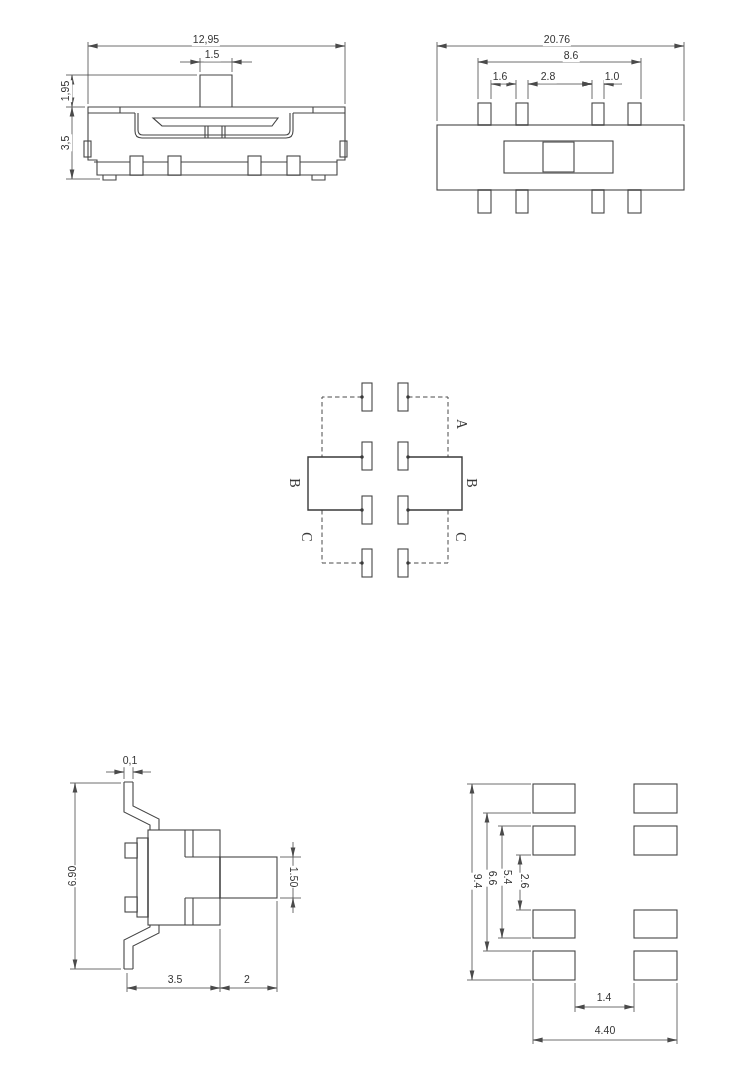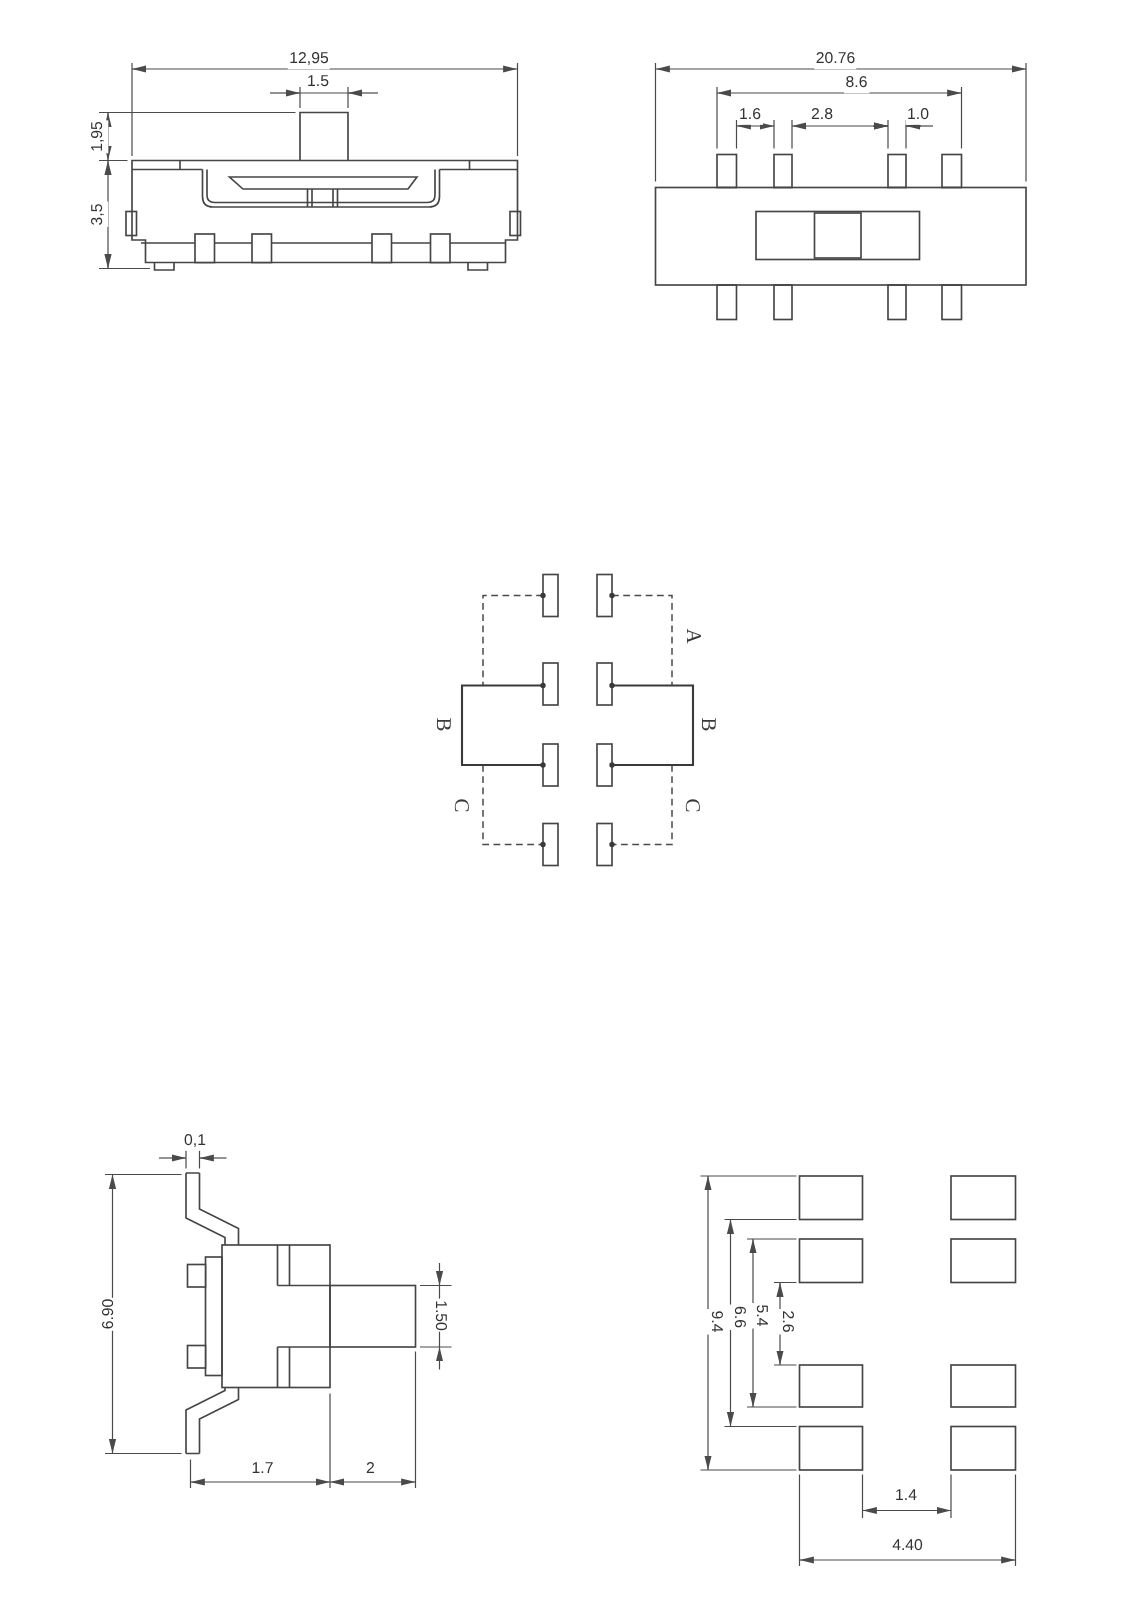--- a/index.html
+++ b/index.html
@@ -172,21 +172,21 @@
 
 <div class="pole" style="left:461px;top:424px">A</div>
 <div class="pole" style="left:294px;top:483px">B</div>
 <div class="pole" style="left:471px;top:483px">B</div>
 <div class="pole" style="left:306px;top:537px">C</div>
 <div class="pole" style="left:460px;top:537px">C</div>
 
 <div class="lbl" style="left:130px;top:761px">0,1</div>
 <div class="lbl rccw" style="left:73px;top:876px">6.90</div>
 <div class="lbl rcw" style="left:293px;top:877px">1.50</div>
-<div class="lbl" style="left:175px;top:980px">1.7</div>
+<div class="lbl" style="left:175px;top:980px">3.5</div>
 <div class="lbl" style="left:247px;top:980px">2</div>
 
 <div class="lbl rcw" style="left:477px;top:881px">9.4</div>
 <div class="lbl rcw" style="left:492px;top:878px">6.6</div>
 <div class="lbl rcw" style="left:507px;top:877px">5.4</div>
 <div class="lbl rcw" style="left:524px;top:881px">2.6</div>
 <div class="lbl" style="left:604px;top:998px">1.4</div>
 <div class="lbl" style="left:605px;top:1031px">4.40</div>
 
 </div>

